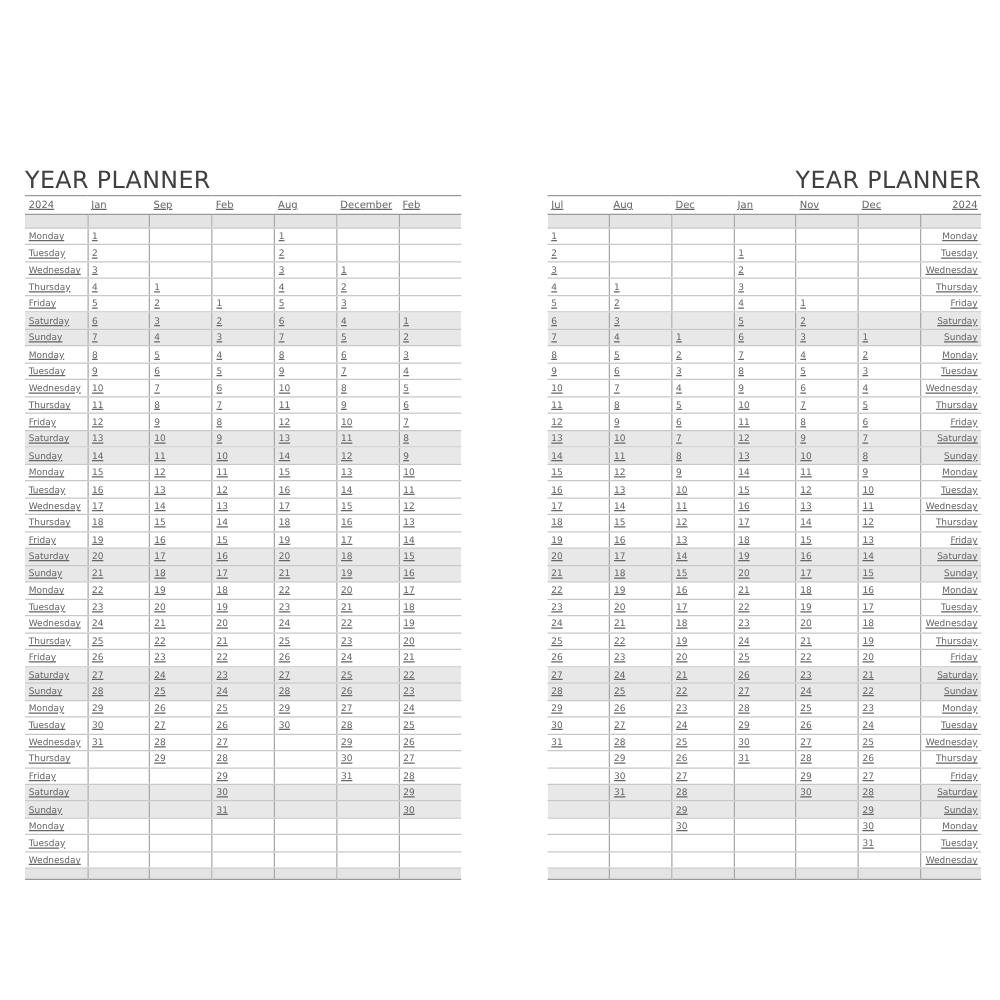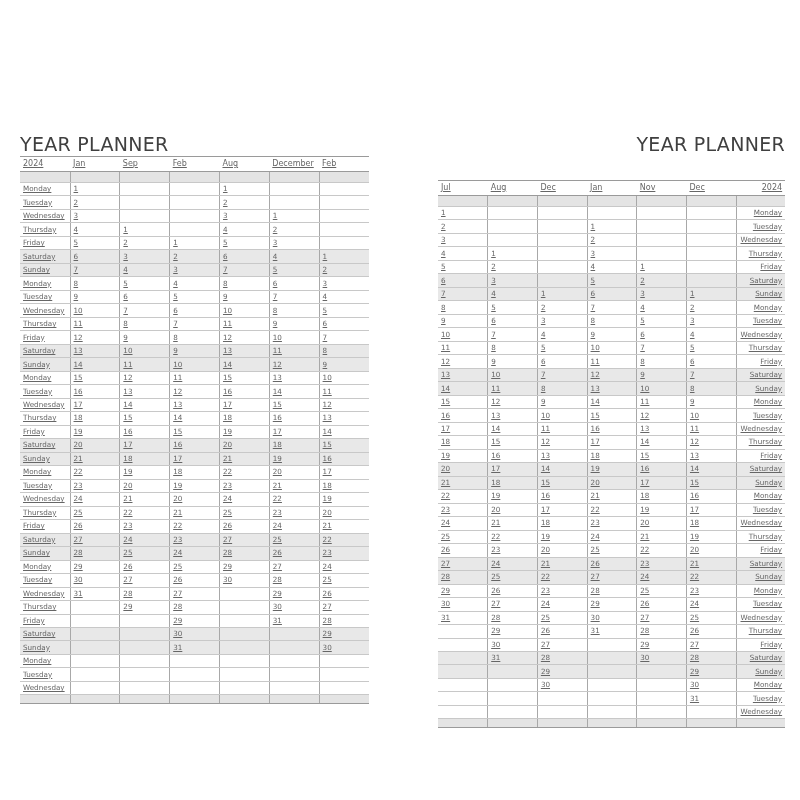--- a/index.html
+++ b/index.html
@@ -396,21 +396,21 @@
         <td class="num"></td>
         <td class="num"></td>
         <td class="num"></td>
         <td class="num"></td>
         <td class="num"></td>
       </tr>
     </tbody>
 </table>
 
 <div class="title" style="right:15px;">YEAR PLANNER</div>
-<table class="right" id="right-table" style="left:438px;width:347px;margin-top:24px;">
+<table class="right" id="right-table" style="left:438px;width:347px;">
   <colgroup>
       <col span="6" style="width:49.7px">
       <col style="width:49px">
     </colgroup>
   <thead>
     <tr>
       <th>Jul</th>
       <th>Aug</th>
       <th>Dec</th>
       <th>Jan</th>

